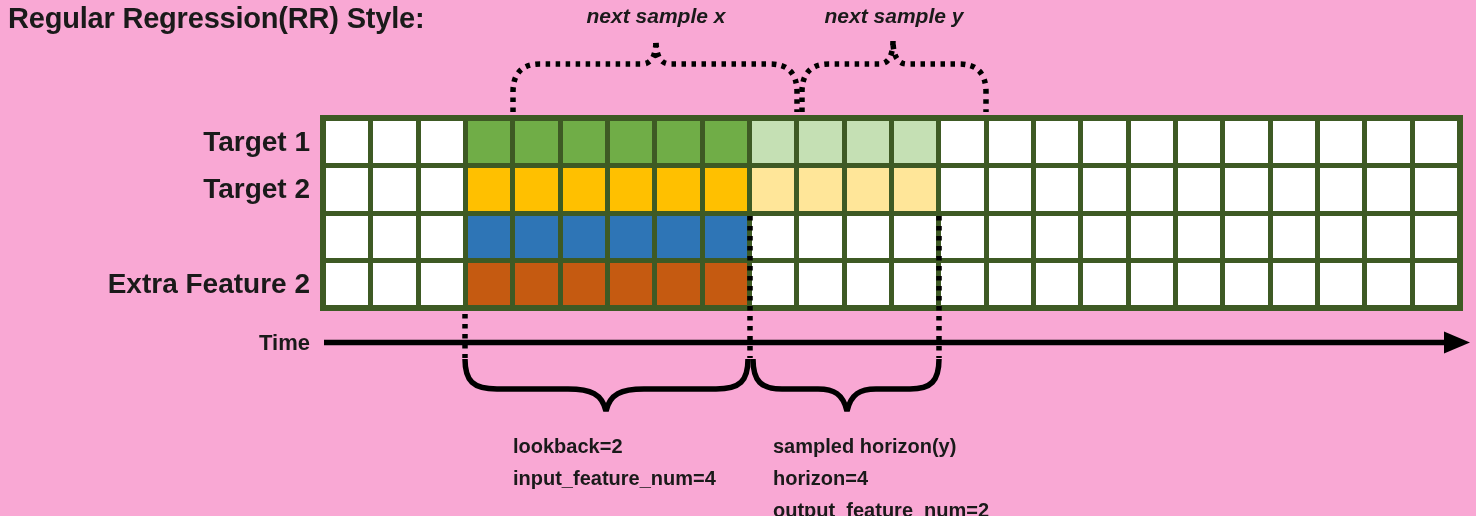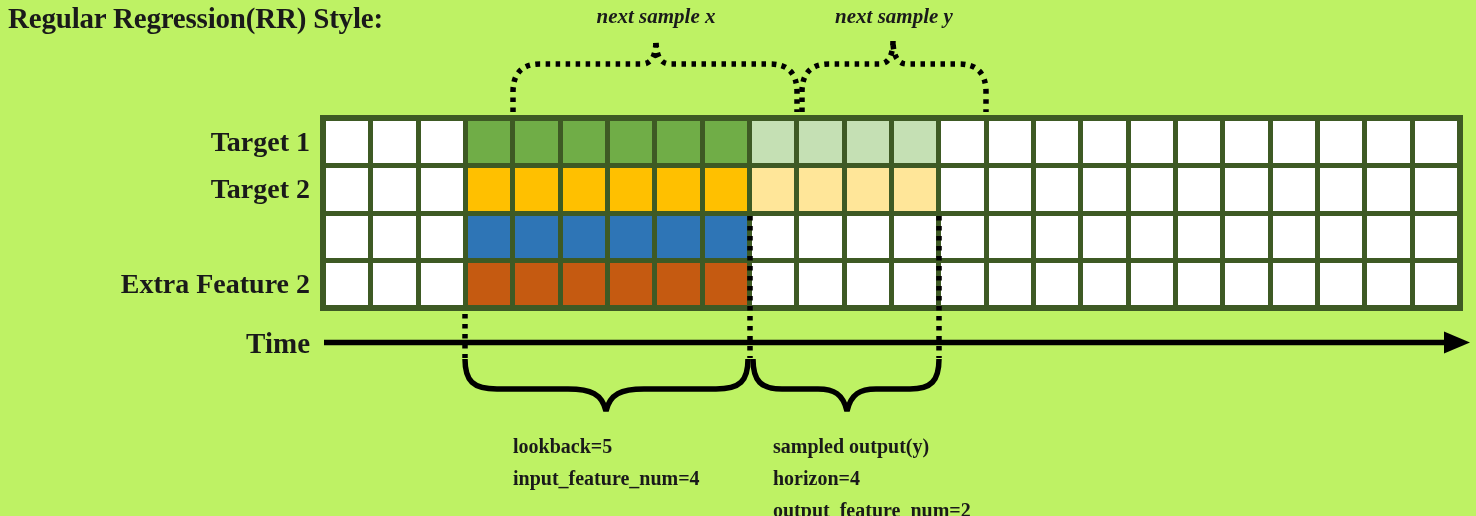--- a/index.html
+++ b/index.html
@@ -1,22 +1,22 @@
 <!DOCTYPE html>
 <html style="--grid-line: #3e5a24;"><head>
 <meta charset="utf-8">
 <style>
   html, body { margin: 0; padding: 0; background: #ffffff; }
   .canvas {
     position: relative;
     width: 1476px;
     height: 516px;
     overflow: hidden;
-    background: #bef264;
-    font-family: Liberation Serif, serif;
+    background: #f9a8d4;
+    font-family: Liberation Sans, sans-serif;
     color: #1a1a1a;
   }
   .title {
     position: absolute;
     left: 8px; top: 2px;
     font-size: 29px;
     font-weight: bold;
     letter-spacing: -0.2px;
     white-space: nowrap;
   }
@@ -69,21 +69,21 @@
     pointer-events: none;
   }
 
   .time-label {
     position: absolute;
     left: 0; top: 326px;
     width: 310px;
     height: 34px;
     line-height: 34px;
     text-align: right;
-    font-size: 29px;
+    font-size: 22px;
     font-weight: bold;
   }
 
   .note {
     position: absolute;
     top: 430px;
     font-size: 20px;
     font-weight: 600;
     line-height: 32px;
     white-space: nowrap;
@@ -218,23 +218,23 @@
     <polygon points="1444,331.5 1470,342.5 1444,353.5" fill="#000000"></polygon>
 
     <path d="M 465,359 C 465,381 473,389 497,389 L 568,389 C 591,389 602,394 606,411 C 610,394 621,389 644,389 L 716,389 C 740,389 748,381 748,359" fill="none" stroke="#000000" stroke-width="5.5"></path>
 
     <path d="M 753,359 C 753,381 761,389 782,389 L 818,389 C 834,389 843,394 847,411 C 851,394 860,389 876,389 L 910,389 C 931,389 939,381 939,359" fill="none" stroke="#000000" stroke-width="5.5"></path>
   </svg>
 
   <div class="time-label">Time</div>
 
   <div class="note input-note">
-    <div>lookback=5</div>
+    <div>lookback=2</div>
     <div>input_feature_num=4</div>
   </div>
 
   <div class="note output-note">
-    <div>sampled output(y)</div>
+    <div>sampled horizon(y)</div>
     <div>horizon=4</div>
     <div>output_feature_num=2</div>
   </div>
 
 </div>
 
 </body></html>

